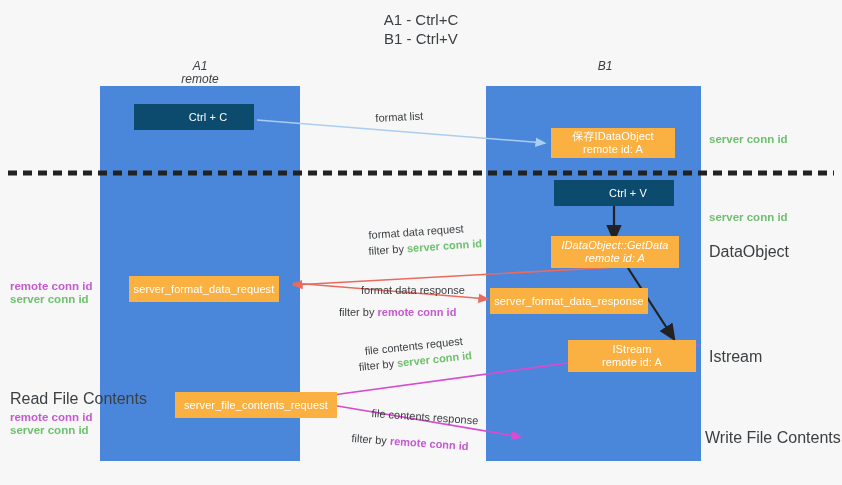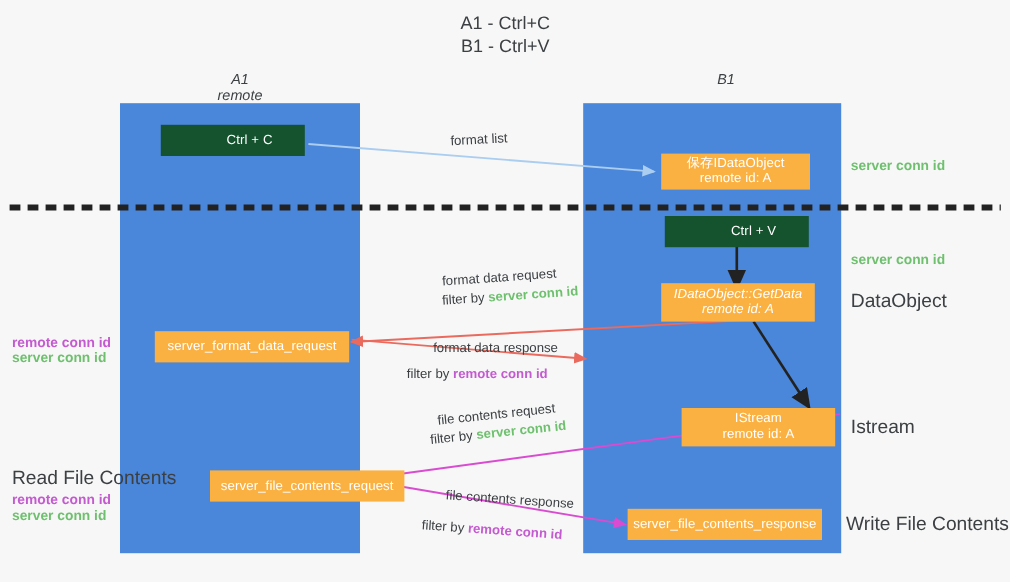--- a/index.html
+++ b/index.html
@@ -43,21 +43,21 @@
     flex-direction: column;
     align-items: center;
     justify-content: center;
     text-align: center;
     font-size: 11px;
     color: #ffffff;
     line-height: 13px;
     letter-spacing: .1px;
   }
   .box.orange { background: #fbb142; }
-  .box.green  { background: #14532d; padding-left: 28px; }
+  .box.green  { background: #0c4a6e; padding-left: 28px; }
   .box .l2 { display: block; }
 
   .sidelabel {
     position: absolute;
     font-size: 11.5px;
     color: #3c4043;
     line-height: 14px;
     white-space: nowrap;
   }
   .sidelabel.green  { color: #6ec06e; font-weight: bold; }
@@ -155,32 +155,32 @@
   <div class="box orange" style="left:551px; top:236px; width:128px; height:32px;font-style:italic;">
     <span>IDataObject::GetData</span>
     <span class="l2">remote id: A</span>
   </div>
 
   <div class="box orange" style="left:568px; top:340px; width:128px; height:32px;">
     <span>IStream</span>
     <span class="l2">remote id: A</span>
   </div>
 
-  <div class="box orange" style="left:129px; top:276px; width:162px; height:26px;">
+  <div class="box orange" style="left:129px; top:276px; width:150px; height:26px;">
     <span>server_format_data_request</span>
   </div>
 
+  <div class="box orange" style="left:490px; top:288px; width:158px; height:26px;">
+    <span>server_format_data_response</span>
+  </div>
 
   <div class="box orange" style="left:129px; top:392px; width:162px; height:26px;margin-left:46px;">
     <span>server_file_contents_request</span>
   </div>
 
-  <div class="box orange" style="left:523px; top:424px; width:162px; height:26px;">
-    <span>server_file_contents_response</span>
-  </div>
 
   <div class="sidelabel green" style="left:709px; top:132px;">server conn id</div>
   <div class="sidelabel green" style="left:709px; top:210px;">server conn id</div>
   <div class="plainlabel" style="left:709px; top:245px;">DataObject</div>
   <div class="plainlabel" style="left:709px; top:350px;">Istream</div>
   <div class="plainlabel" style="left:705px; top:431px;">Write File Contents</div>
 
   <div class="sidelabel purple" style="left:10px; top:279px;">remote conn id</div>
   <div class="sidelabel green" style="left:10px; top:292px;">server conn id</div>
 

